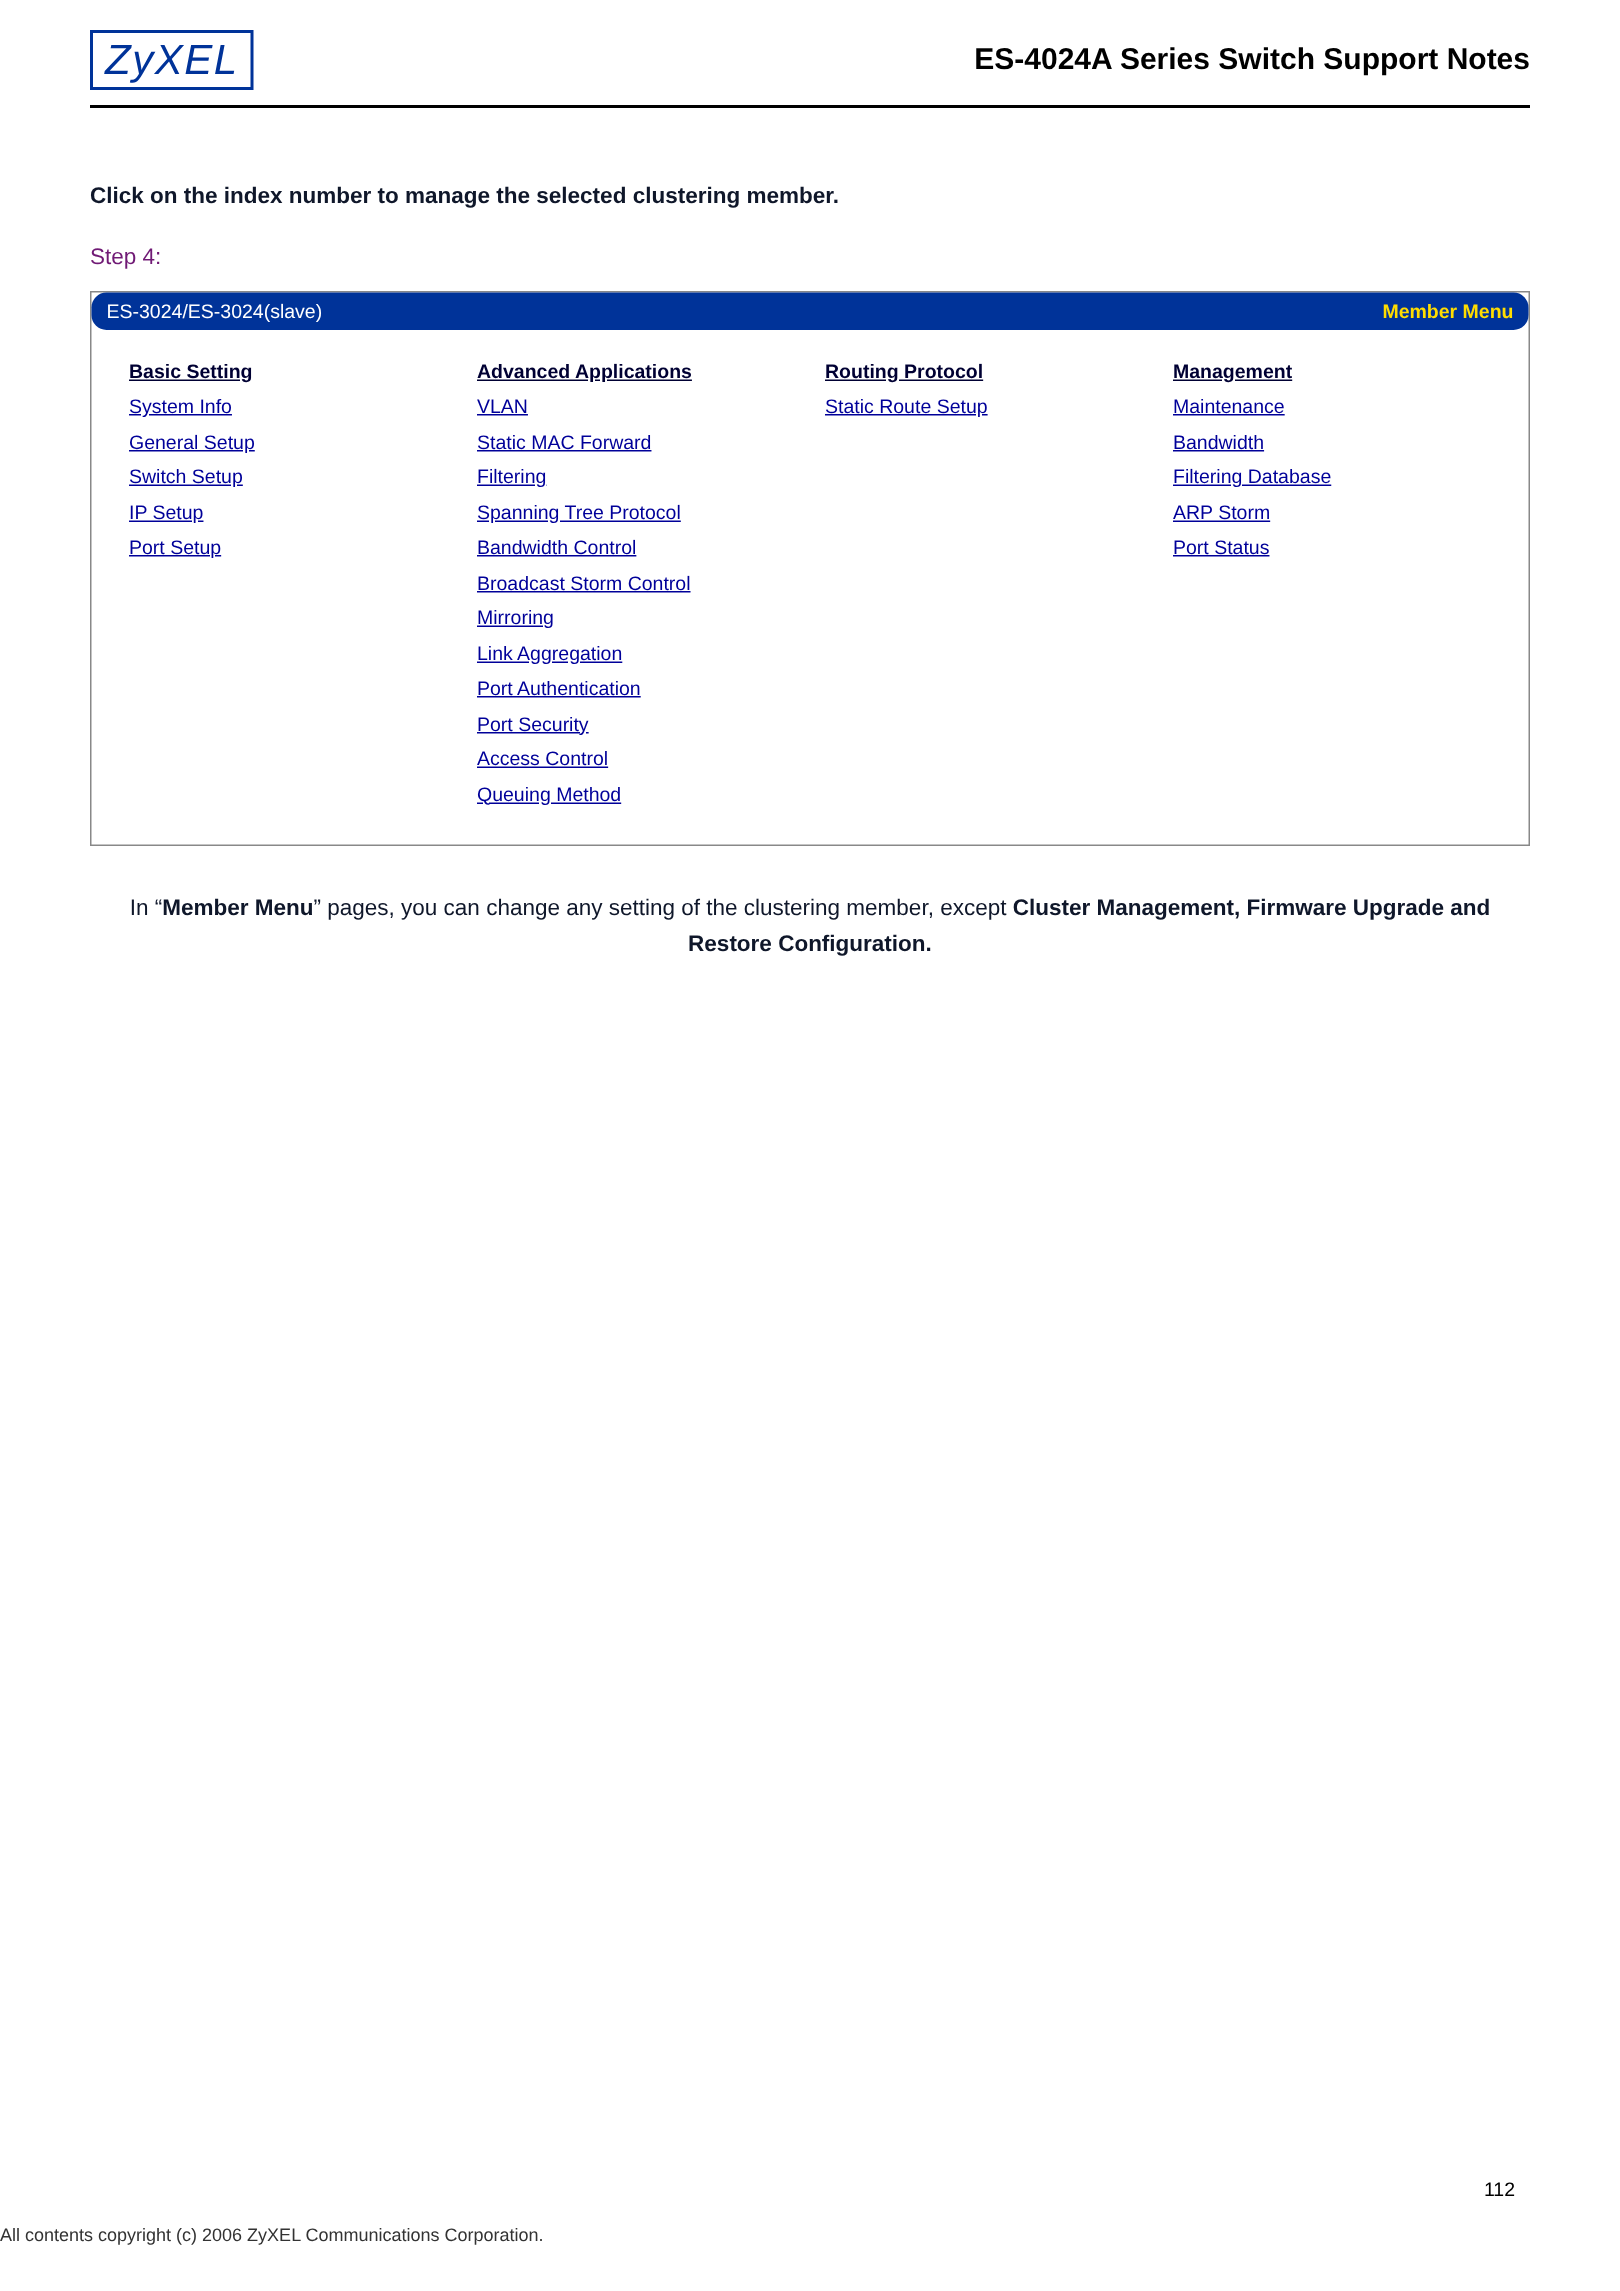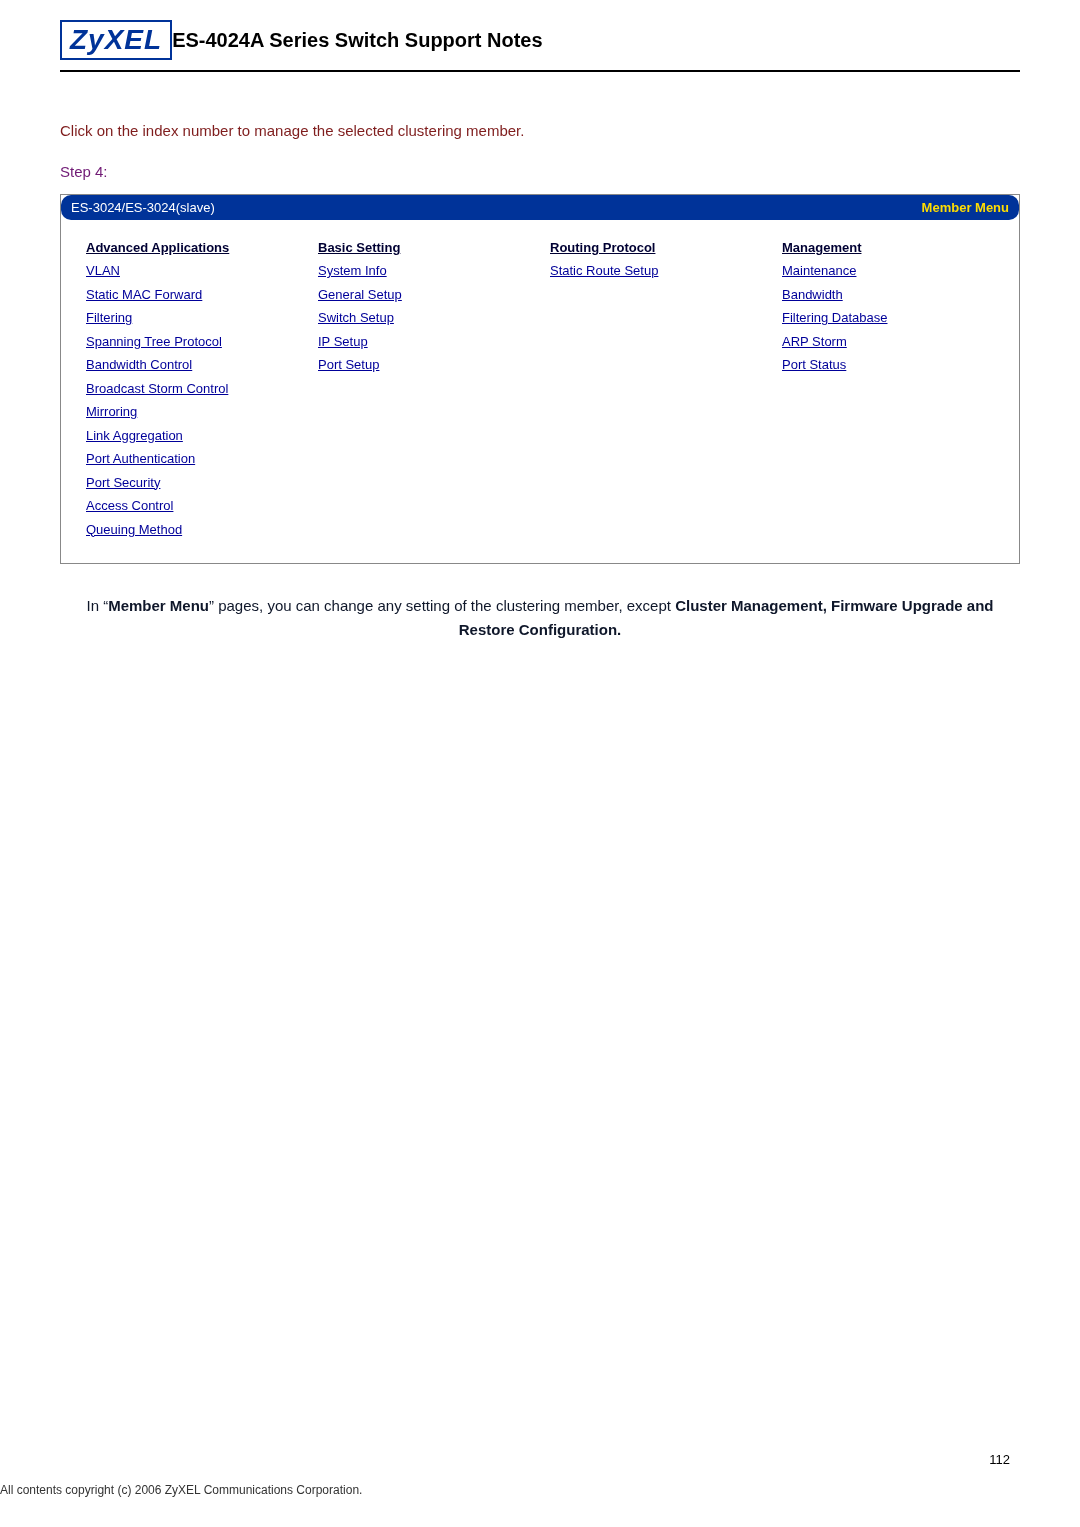--- a/index.html
+++ b/index.html
@@ -31,45 +31,46 @@
     }
 
     .logo-container {
       display: flex;
       align-items: center;
       flex: 0 0 auto;
     }
 
     .logo-text {
       font-size: 28px;
-      font-weight: 700;
+      font-weight: 400;
       color: #003399;
       font-style: italic;
       letter-spacing: 1px;
       border: 2px solid #003399;
       padding: 2px 8px;
     }
 
     .header-title {
       flex: 1;
-      text-align: left;
+      text-align: right;
       font-size: 20px;
       font-weight: bold;
       color: #000000;
     }
 
     
     .body-content {
       padding: 20px 0;
     }
 
     .intro-text {
       font-size: 15px;
       margin-bottom: 24px;
-      color: #7f1d1d;
+      color: #0f172a;
+      font-weight: bold;
     }
 
     .step-label {
       font-size: 15px;
       margin-bottom: 14px;
       color: #701a75;
     }
 
     
     .menu-box {
@@ -186,47 +187,47 @@
     <p class="intro-text">Click on the index number to manage the selected clustering member.</p>
 
     <p class="step-label">Step 4:</p>
 
     <div class="menu-box">
       <div class="menu-box-header">
         <span class="menu-box-header-left">ES-3024/ES-3024(slave)</span>
         <span class="menu-box-header-right">Member Menu</span>
       </div>
       <div class="menu-box-body">
+
+        <div class="menu-column">
+          <div class="menu-column-title">Basic Setting</div>
+          <a class="menu-link">System Info</a>
+          <a class="menu-link">General Setup</a>
+          <a class="menu-link">Switch Setup</a>
+          <a class="menu-link">IP Setup</a>
+          <a class="menu-link">Port Setup</a>
+        </div>
 
         <div class="menu-column">
           <div class="menu-column-title">Advanced Applications</div>
           <a class="menu-link">VLAN</a>
           <a class="menu-link">Static MAC Forward</a>
           <a class="menu-link">Filtering</a>
           <a class="menu-link">Spanning Tree Protocol</a>
           <a class="menu-link">Bandwidth Control</a>
           <a class="menu-link">Broadcast Storm Control</a>
           <a class="menu-link">Mirroring</a>
           <a class="menu-link">Link Aggregation</a>
           <a class="menu-link">Port Authentication</a>
           <a class="menu-link">Port Security</a>
           <a class="menu-link">Access Control</a>
           <a class="menu-link">Queuing Method</a>
         </div>
 
         <div class="menu-column">
-          <div class="menu-column-title">Basic Setting</div>
-          <a class="menu-link">System Info</a>
-          <a class="menu-link">General Setup</a>
-          <a class="menu-link">Switch Setup</a>
-          <a class="menu-link">IP Setup</a>
-          <a class="menu-link">Port Setup</a>
-        </div>
-
-        <div class="menu-column">
           <div class="menu-column-title">Routing Protocol</div>
           <a class="menu-link">Static Route Setup</a>
         </div>
 
         <div class="menu-column">
           <div class="menu-column-title">Management</div>
           <a class="menu-link">Maintenance</a>
           <a class="menu-link">Bandwidth</a>
           <a class="menu-link">Filtering Database</a>
           <a class="menu-link">ARP Storm</a>

